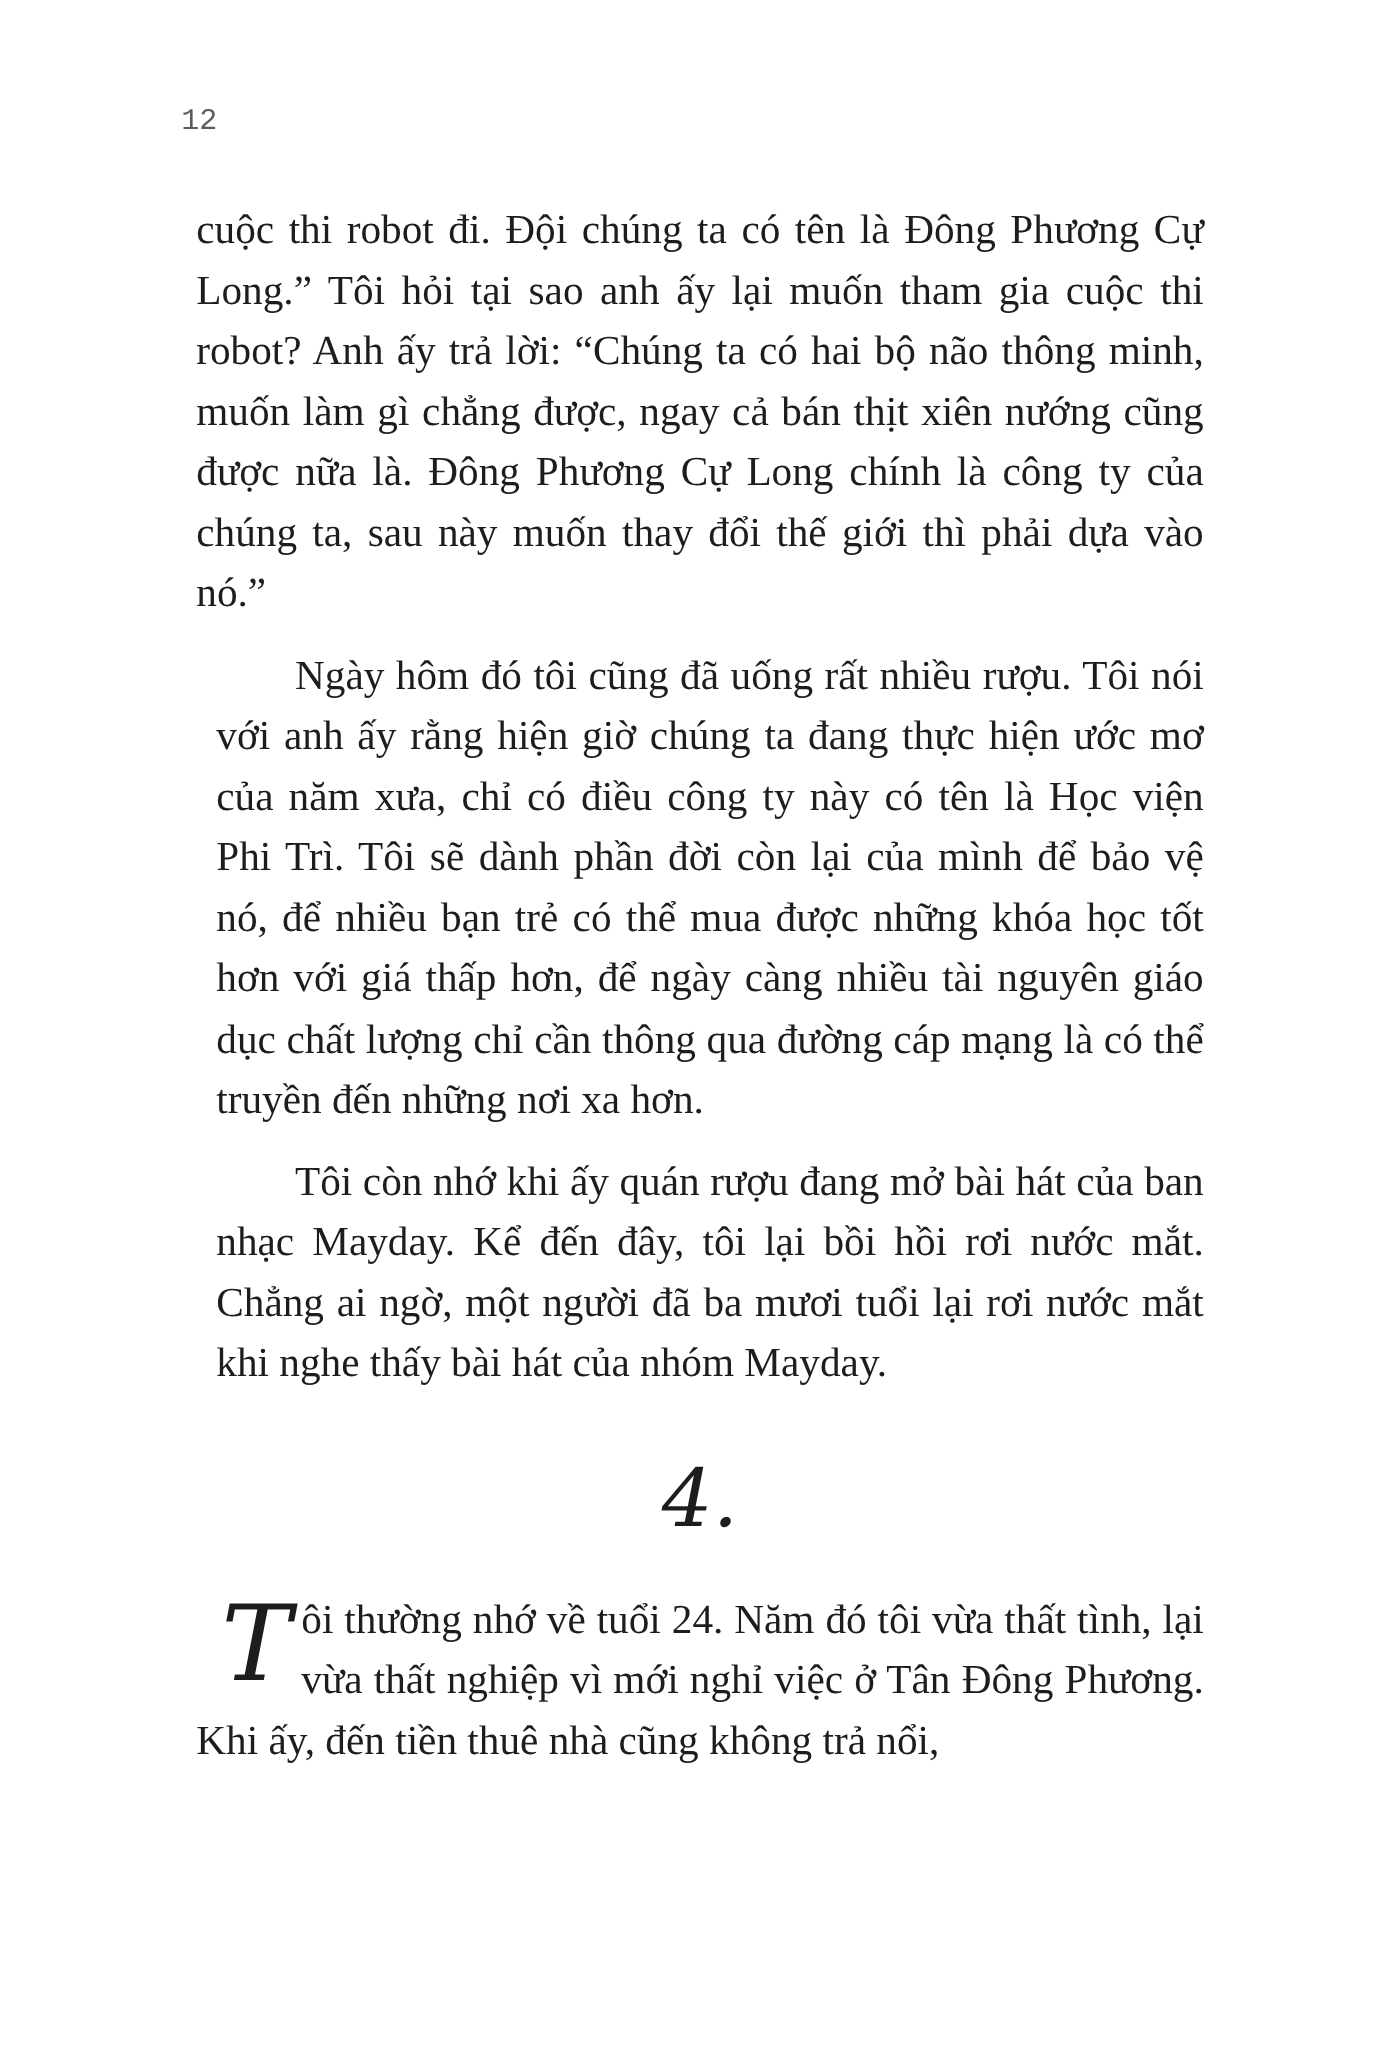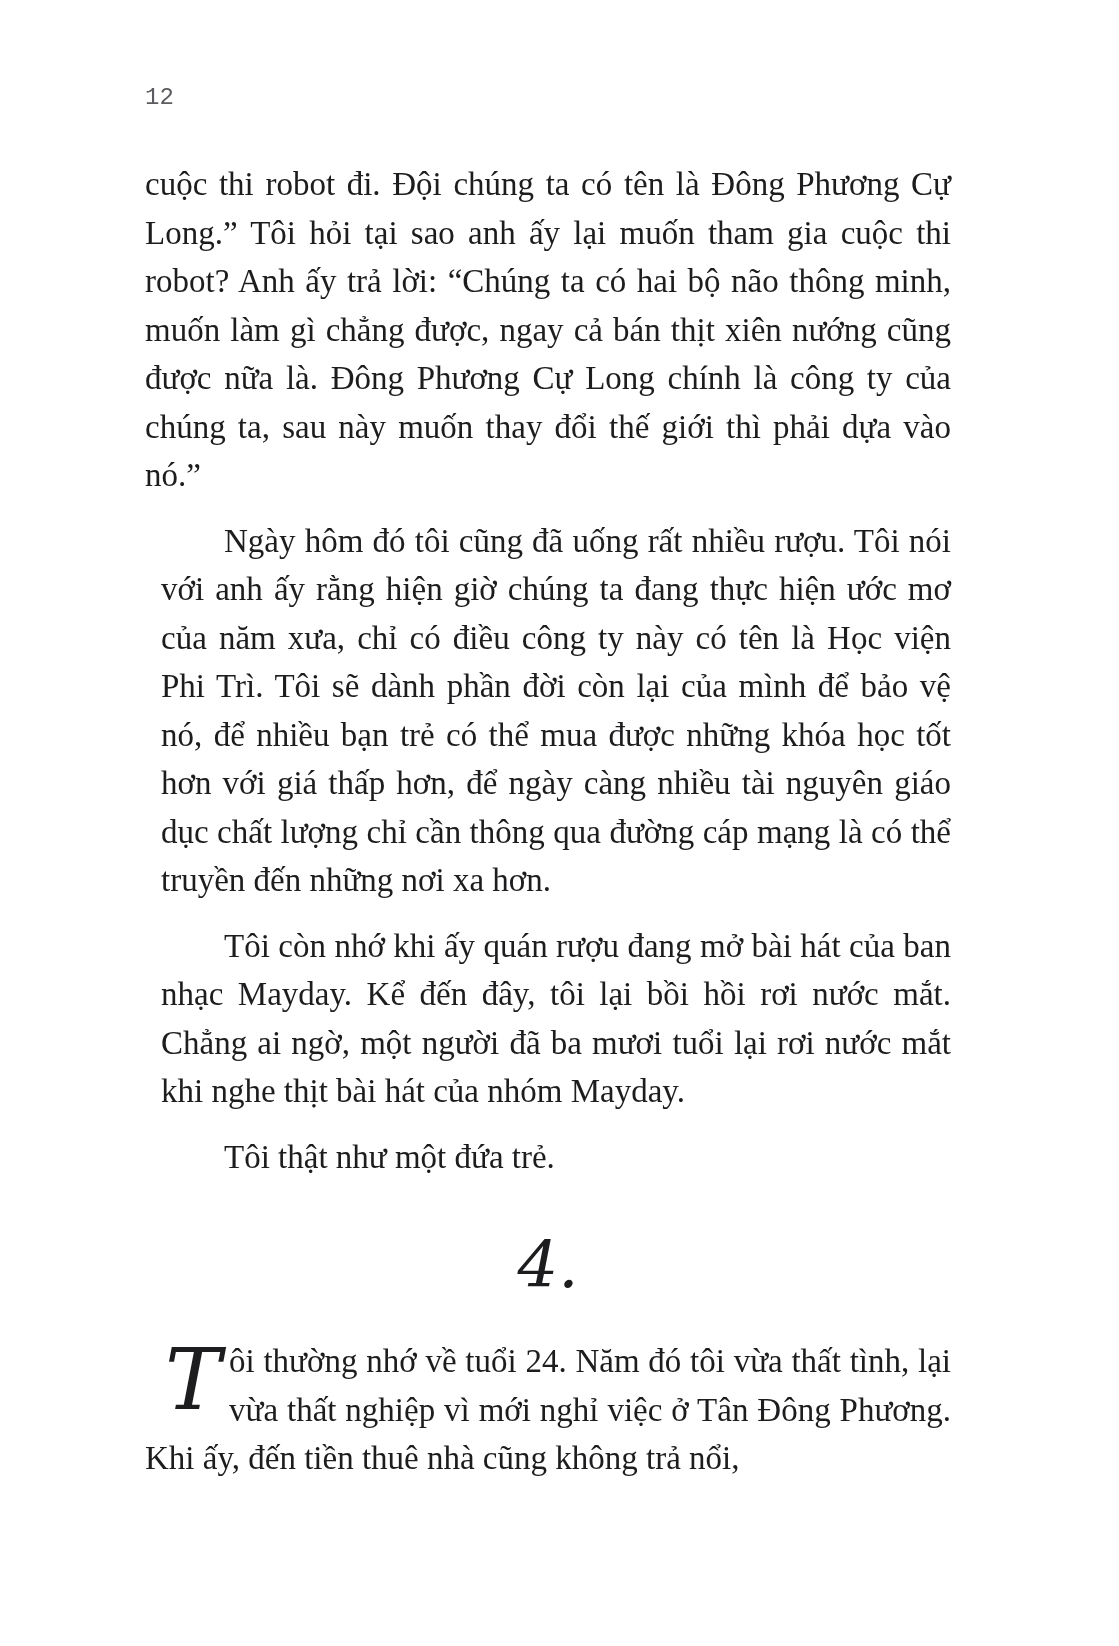--- a/index.html
+++ b/index.html
@@ -27,21 +27,21 @@
     letter-spacing: 0;
   }
   .running-header .running-title {
     font-size: 21px;
     letter-spacing: 2.5px;
     white-space: nowrap;
   }
   .content {
     position: absolute;
     top: 160px;
-    left: 145px;
+    left: 157px;
     width: 806px;
     font-family: "Liberation Serif", "DejaVu Serif", serif;
     font-size: 33px;
     line-height: 48.5px;
     color: #1d1d1f;
     text-align: justify;
   }
   .content p { margin-bottom: 17px; }
   .content p.indent { text-indent: 63px; margin-left: 16px; }
   .section-divider {
@@ -72,23 +72,22 @@
   <div class="running-header">
     <span class="page-num">12</span>
   </div>
 
   <div class="content">
 
     <p>cuộc thi robot đi. Đội chúng ta có tên là Đông Phương Cự Long.” Tôi hỏi tại sao anh ấy lại muốn tham gia cuộc thi robot? Anh ấy trả lời: “Chúng ta có hai bộ não thông minh, muốn làm gì chẳng được, ngay cả bán thịt xiên nướng cũng được nữa là. Đông Phương Cự Long chính là công ty của chúng ta, sau này muốn thay đổi thế giới thì phải dựa vào nó.”</p>
 
     <p class="indent">Ngày hôm đó tôi cũng đã uống rất nhiều rượu. Tôi nói với anh ấy rằng hiện giờ chúng ta đang thực hiện ước mơ của năm xưa, chỉ có điều công ty này có tên là Học viện Phi Trì. Tôi sẽ dành phần đời còn lại của mình để bảo vệ nó, để nhiều bạn trẻ có thể mua được những khóa học tốt hơn với giá thấp hơn, để ngày càng nhiều tài nguyên giáo dục chất lượng chỉ cần thông qua đường cáp mạng là có thể truyền đến những nơi xa hơn.</p>
 
-    <p class="indent">Tôi còn nhớ khi ấy quán rượu đang mở bài hát của ban nhạc Mayday. Kể đến đây, tôi lại bồi hồi rơi nước mắt. Chẳng ai ngờ, một người đã ba mươi tuổi lại rơi nước mắt khi nghe thịt bài hát của nhóm Mayday.</p>
+    <p class="indent">Tôi còn nhớ khi ấy quán rượu đang mở bài hát của ban nhạc Mayday. Kể đến đây, tôi lại bồi hồi rơi nước mắt. Chẳng ai ngờ, một người đã ba mươi tuổi lại rơi nước mắt khi nghe thấy bài hát của nhóm Mayday.</p>
 
-    <p class="indent">Tôi thật như một đứa trẻ.</p>
 
     <div class="section-divider">4.</div>
 
     <p>
       <span class="dropcap">T</span><span>ôi thường nhớ về tuổi 24. Năm đó tôi vừa thất tình, lại vừa thất nghiệp vì mới nghỉ việc ở Tân Đông Phương. Khi ấy, đến tiền thuê nhà cũng không trả nổi,</span>
     </p>
 
   </div>
 
 </div>

